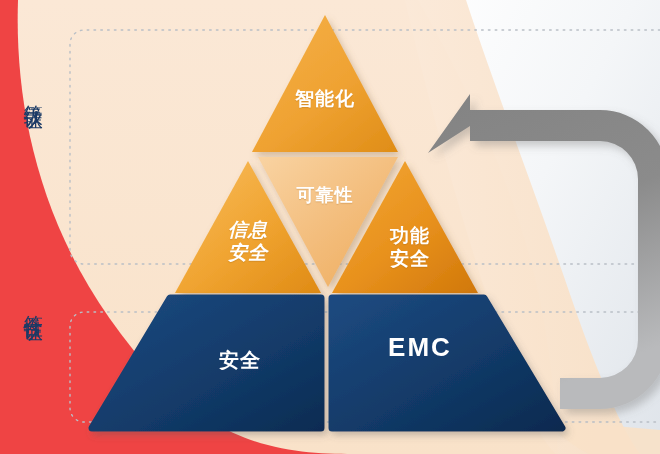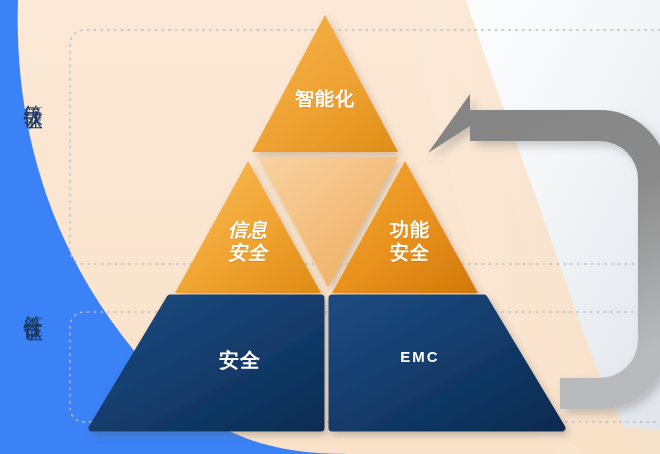--- a/index.html
+++ b/index.html
@@ -5,21 +5,21 @@
   html, body {
     margin: 0;
     padding: 0;
     background: #ffffff;
   }
   #stage {
     position: relative;
     width: 660px;
     height: 454px;
     overflow: hidden;
-    background: #3b82f6;
+    background: #ef4444;
     font-family: "Liberation Sans", "DejaVu Sans", sans-serif;
   }
   #bg-svg, #pyramid-svg, #arrow-svg, #dotted-svg {
     position: absolute;
     left: 0;
     top: 0;
     width: 660px;
     height: 454px;
   }
   .layer-label {
@@ -58,31 +58,31 @@
     font-size: 18px;
     color: #ffffff;
     text-shadow: 0 1px 1px rgba(150,95,20,0.25);
   }
   #t-infosec {
     left: 198px; top: 218px; width: 100px;
     font-size: 19px;
     font-style: italic;
   }
   #t-funcsafe {
-    left: 360px; top: 218px; width: 100px;
+    left: 360px; top: 224px; width: 100px;
     font-size: 19px;
   }
   #t-safety {
     left: 180px; top: 348px; width: 120px;
     font-size: 20px;
     text-shadow: none;
   }
   #t-emc {
-    left: 360px; top: 348px; width: 120px;
-    font-size: 15px;
+    left: 360px; top: 332px; width: 120px;
+    font-size: 26px;
     letter-spacing: 2px;
     text-shadow: none;
   }
 </style>
 </head>
 <body>
 
 <div id="stage">
 
   <svg id="bg-svg" viewBox="0 0 660 454" xmlns="http://www.w3.org/2000/svg">
@@ -189,20 +189,21 @@
              L 668,178 A 68,68 0 0 0 600,110
              L 470,110 L 470,94 Z" fill="url(#arrGrad)" filter="url(#arrShadow)"></path>
   </svg>
 
   <div class="layer-label" id="label-grade">等级认证</div>
 
   <div class="layer-label" id="label-compliance">符合性认证</div>
 
   <div class="node-text" id="t-intelligent">智能化</div>
 
+  <div class="node-text" id="t-reliability">可靠性</div>
 
   <div class="node-text" id="t-infosec">信息
 安全</div>
 
   <div class="node-text" id="t-funcsafe">功能
 安全</div>
 
   <div class="node-text" id="t-safety">安全</div>
 
   <div class="node-text" id="t-emc">EMC</div>

